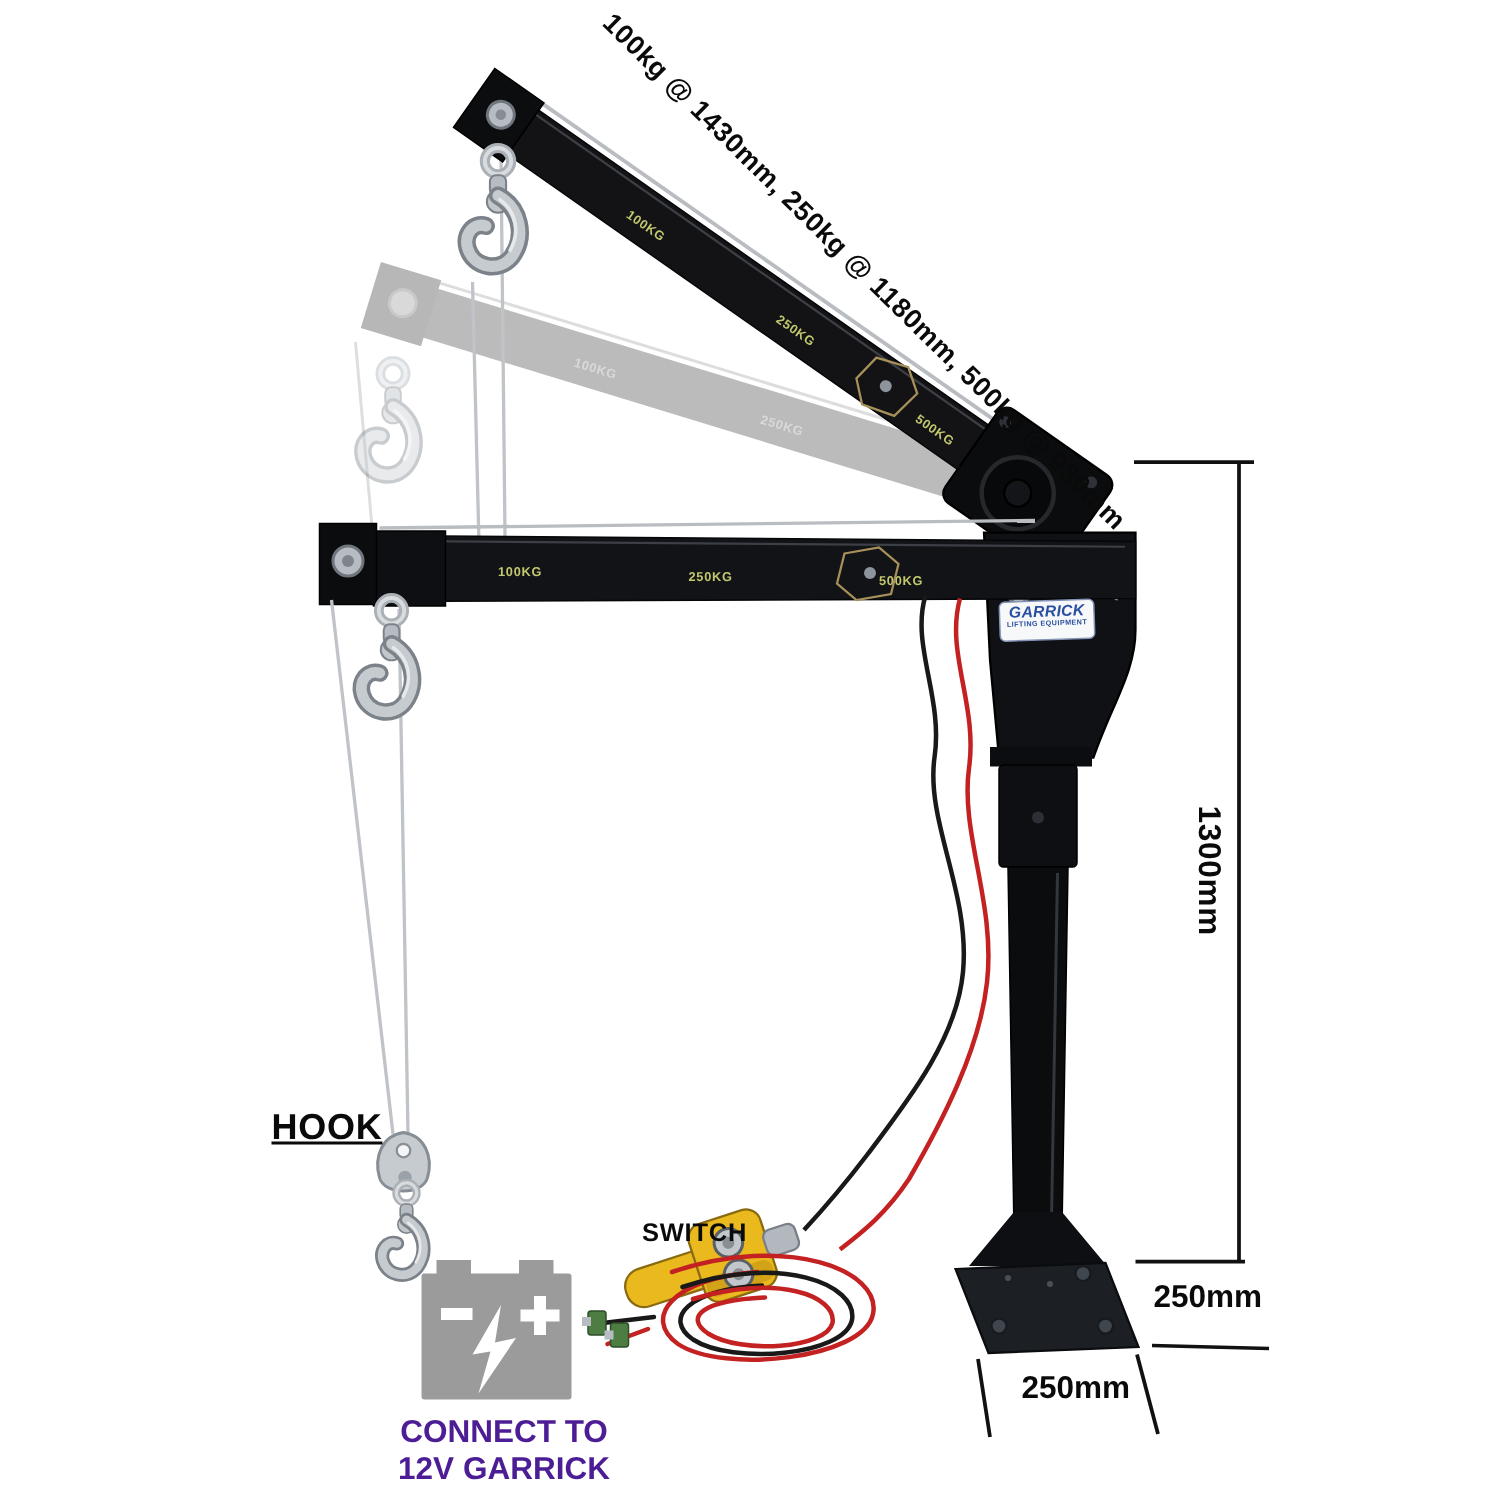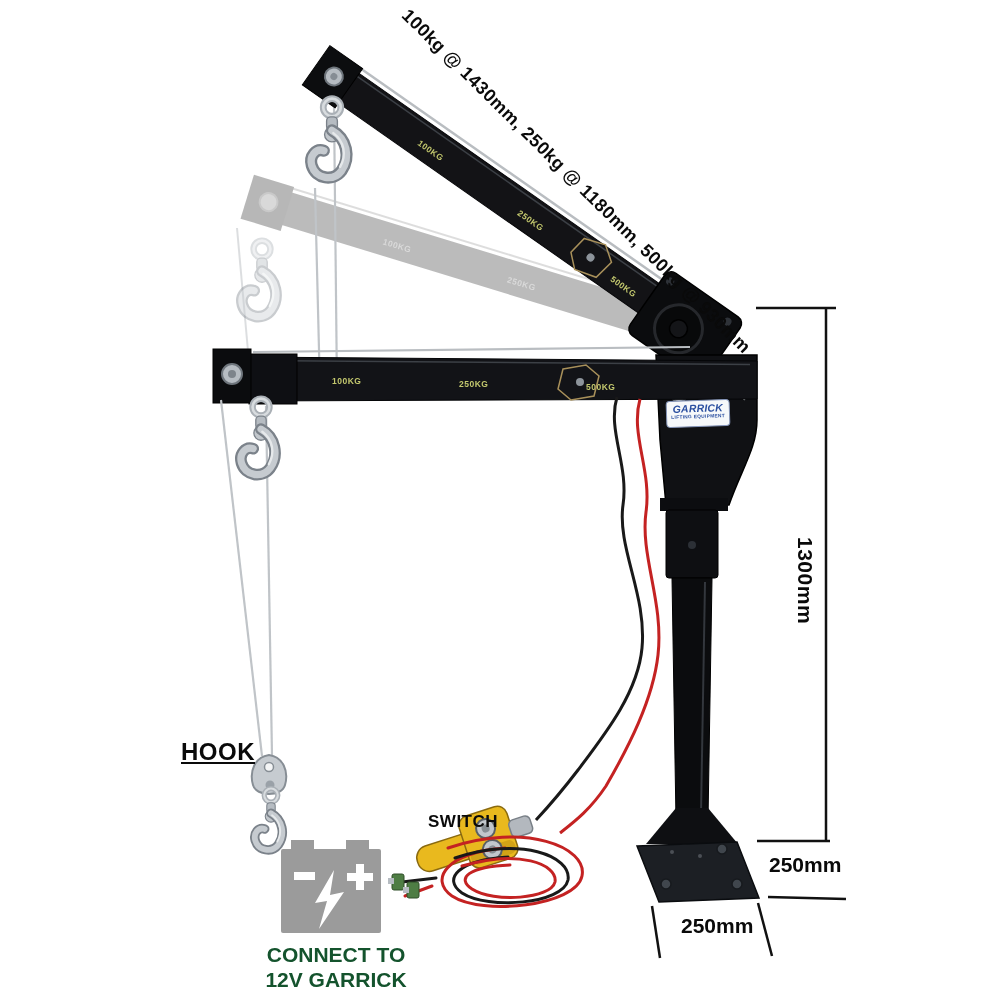--- a/index.html
+++ b/index.html
@@ -16,21 +16,21 @@
   .dim1300{
     left:817px;top:537px;font-size:21px;letter-spacing:.5px;
     transform:rotate(90deg);transform-origin:0 0;
   }
   .dim250r{left:769px;top:853px;font-size:21px;}
   .dim250b{left:681px;top:914px;font-size:21px;}
   .hookLbl{left:181px;top:738px;font-size:24px;letter-spacing:.5px;text-decoration:underline;}
   .switchLbl{left:428px;top:788px;font-size:17px;letter-spacing:.5px;margin-top:24px;}
   .battCap{
     position:absolute;left:238px;top:943px;width:196px;text-align:center;
-    font-size:21px;line-height:1.18;font-weight:bold;color:#14532d;
+    font-size:21px;line-height:1.18;font-weight:bold;color:#4c1d95;
   }
   .garrick{
     position:absolute;left:666px;top:400px;width:64px;height:27px;
     background:#f6f8fa;border:1.5px solid #8494b8;border-radius:4px;
     text-align:center;transform:rotate(-2deg);box-sizing:border-box;
     overflow:hidden;
   }
   .garrick .name{
     display:block;font-size:10.5px;line-height:11px;margin-top:2px;
     color:#2b4fa0;font-weight:bold;font-style:italic;letter-spacing:.2px;

